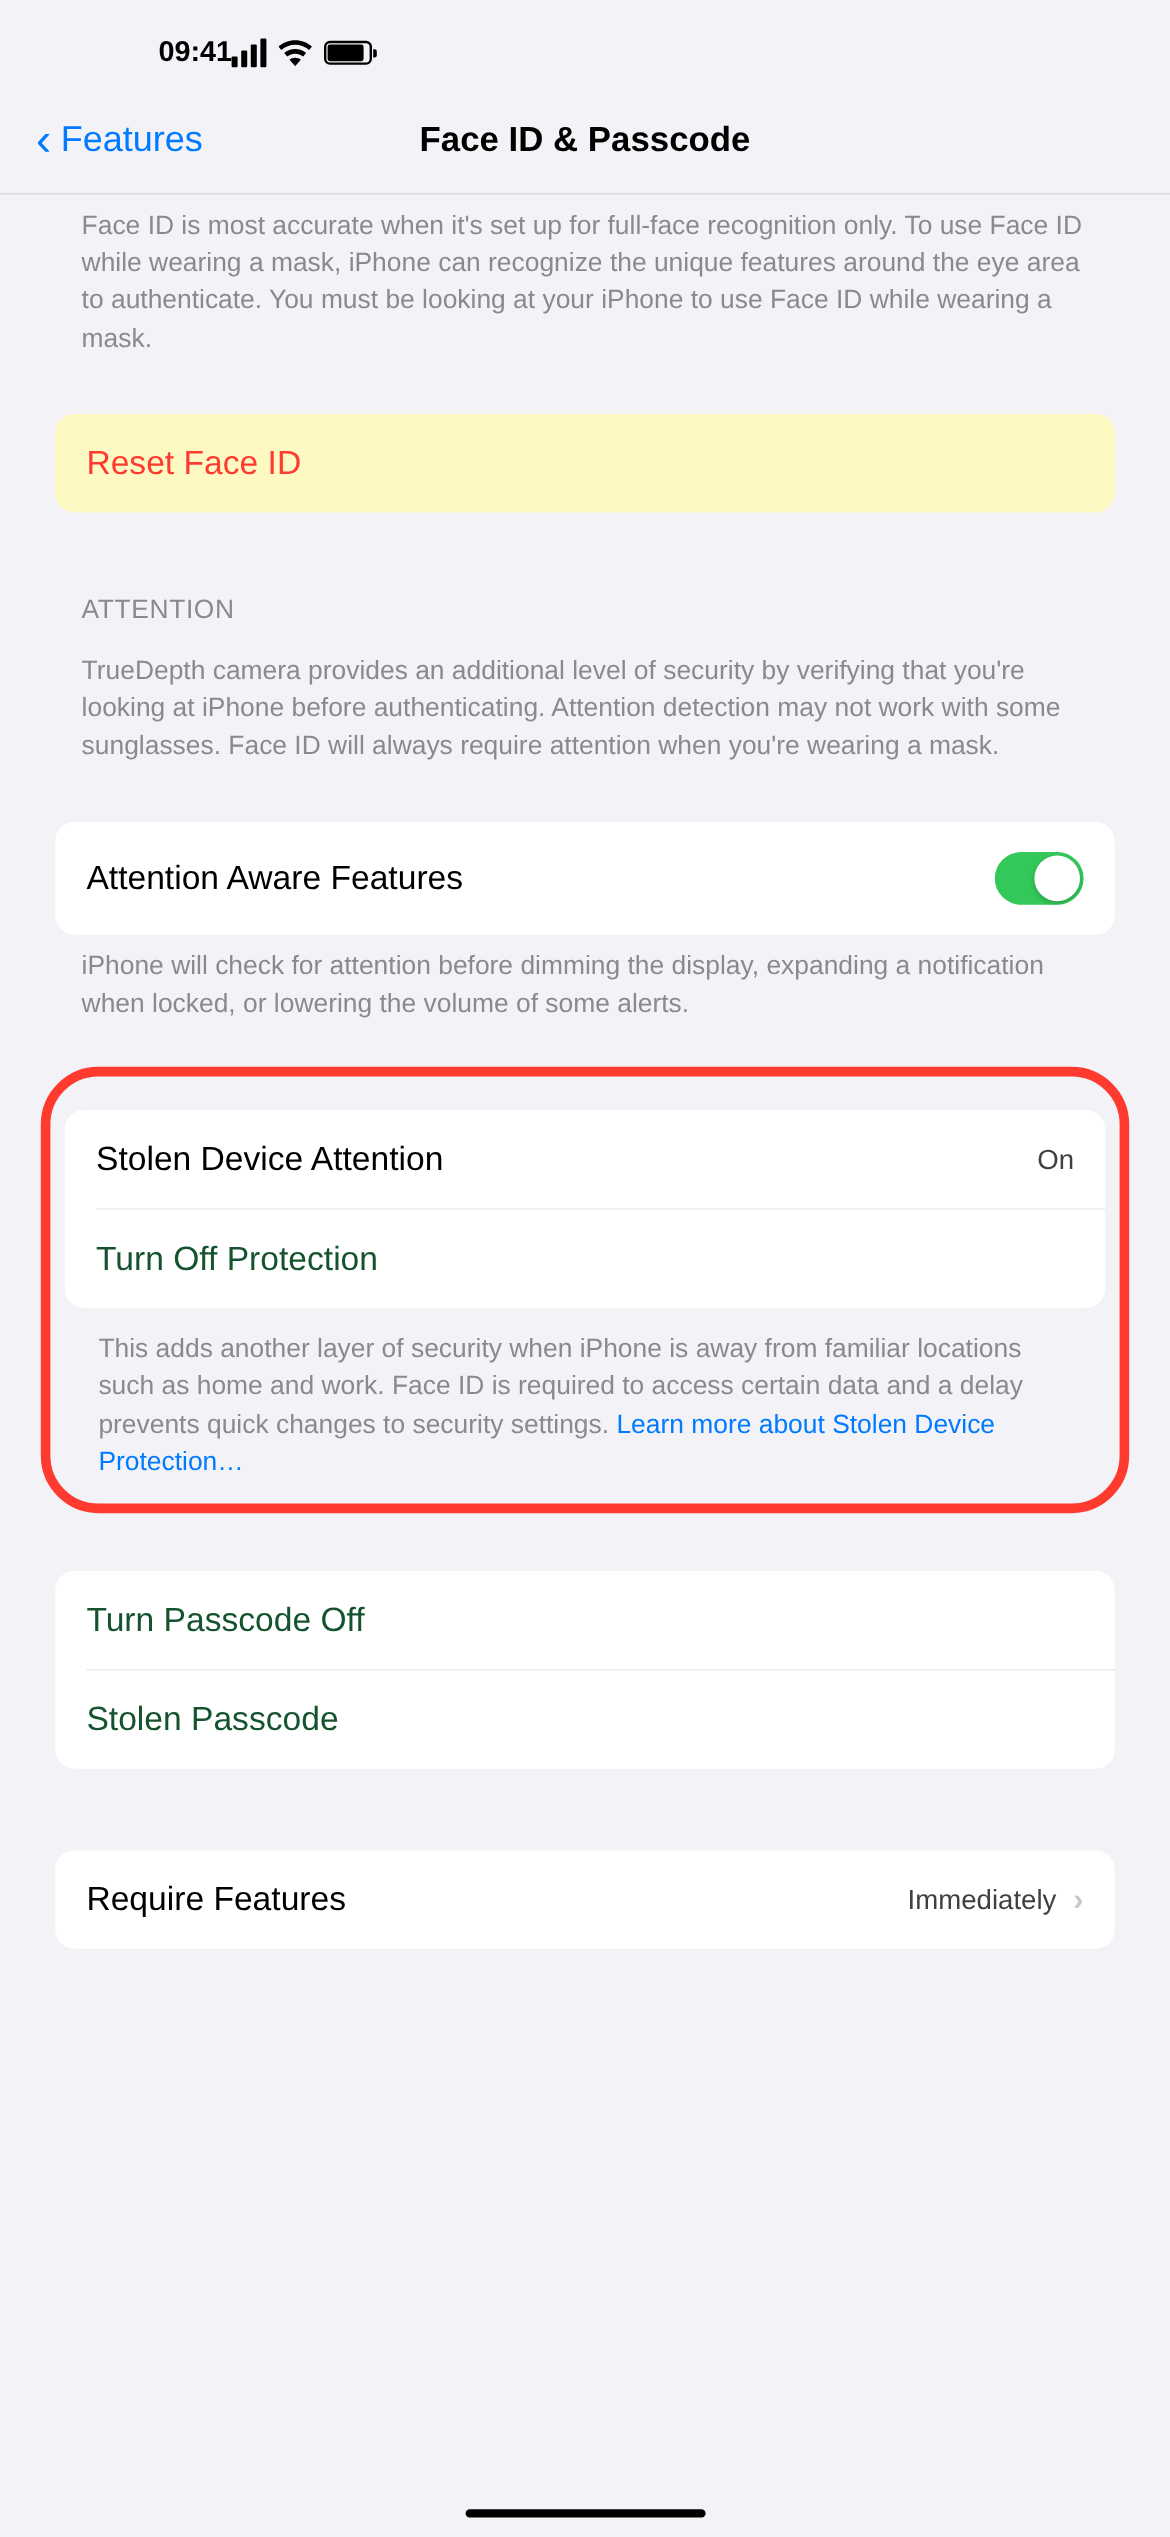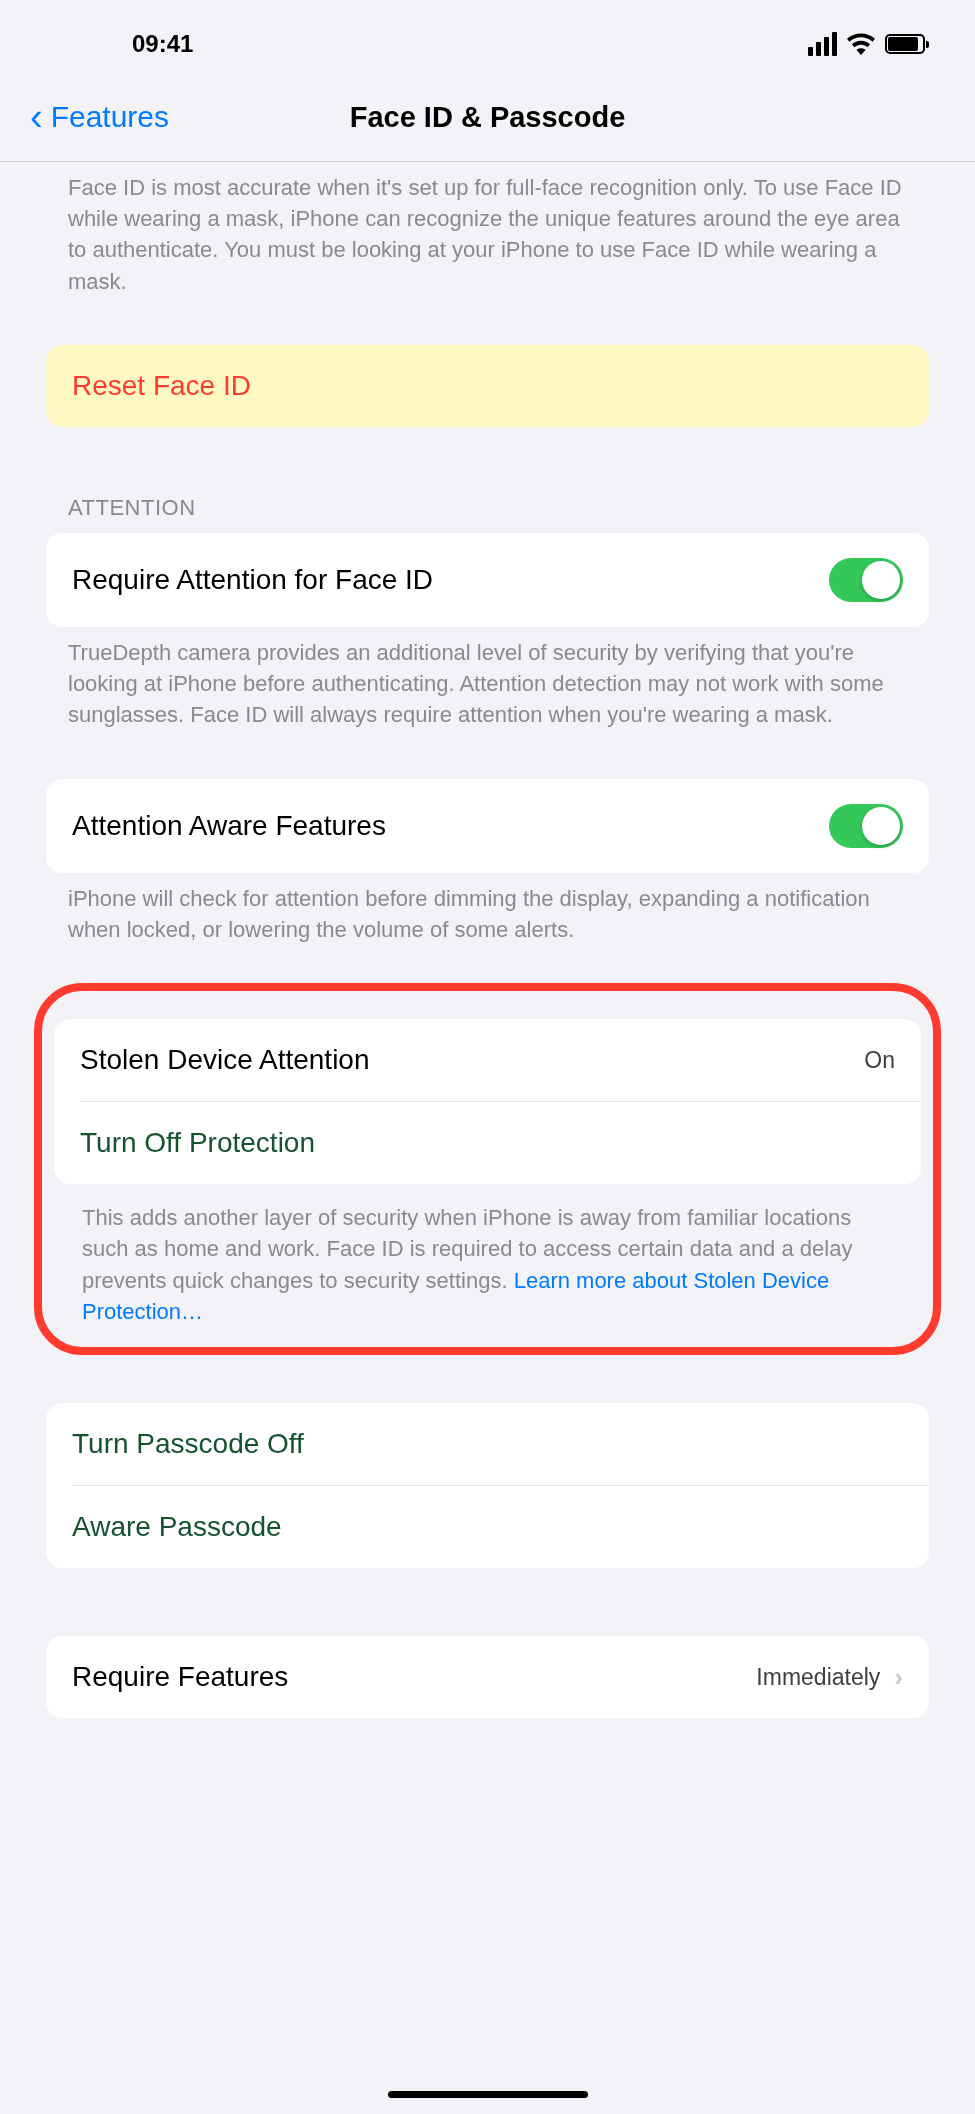--- a/index.html
+++ b/index.html
@@ -7,21 +7,20 @@
       font-family: -apple-system, BlinkMacSystemFont, "Helvetica Neue", sans-serif;
       background: #f2f2f7;
       width: 975px;
       height: 2114px;
       overflow: hidden;
       position: relative;
     }
     
     .status-bar {
       display: flex;
-      justify-content: space-between;
       align-items: center;
       padding: 22px 50px 15px 50px;
       height: 80px;
     }
     .status-time {
       font-size: 24px;
       font-weight: 600;
       color: #000;
       margin-left: 82px;
     }
@@ -251,26 +250,20 @@
 <div class="content">
 
   <div class="footer-text">Face ID is most accurate when it's set up for full-face recognition only. To use Face ID while wearing a mask, iPhone can recognize the unique features around the eye area to authenticate. You must be looking at your iPhone to use Face ID while wearing a mask.</div>
 
   <div class="cell">
     <div class="cell-label-red">Reset Face ID</div>
   </div>
 
   <div class="section-header">ATTENTION</div>
 
-  <div class="cell-group">
-    <div class="cell-row">
-      <span class="cell-label">Require Attention for Face ID</span>
-      <div class="switch"></div>
-    </div>
-  </div>
   <div class="footer-text">TrueDepth camera provides an additional level of security by verifying that you're looking at iPhone before authenticating. Attention detection may not work with some sunglasses. Face ID will always require attention when you're wearing a mask.</div>
 
   <div class="cell-group mt-48">
     <div class="cell-row">
       <span class="cell-label">Attention Aware Features</span>
       <div class="switch"></div>
     </div>
   </div>
   <div class="footer-text">iPhone will check for attention before dimming the display, expanding a notification when locked, or lowering the volume of some alerts.</div>
 
@@ -289,21 +282,21 @@
       <span>This adds another layer of security when iPhone is away from familiar locations such as home and work. Face ID is required to access certain data and a delay prevents quick changes to security settings. </span><span class="learn-link">Learn more about Stolen Device Protection…</span>
     </div>
   </div>
 
   <div class="cell-group mt-48">
     <div class="cell-row">
       <span class="cell-label-blue">Turn Passcode Off</span>
     </div>
     <div class="divider"></div>
     <div class="cell-row">
-      <span class="cell-label-blue">Aware Passcode</span>
+      <span class="cell-label-blue">Stolen Passcode</span>
     </div>
   </div>
 
   <div class="cell-group mt-68">
     <div class="cell-row">
       <span class="cell-label">Require Features</span>
       <span style="display:flex;align-items:center">
         <span class="cell-value">Immediately</span>
         <span class="chevron">›</span>
       </span>

